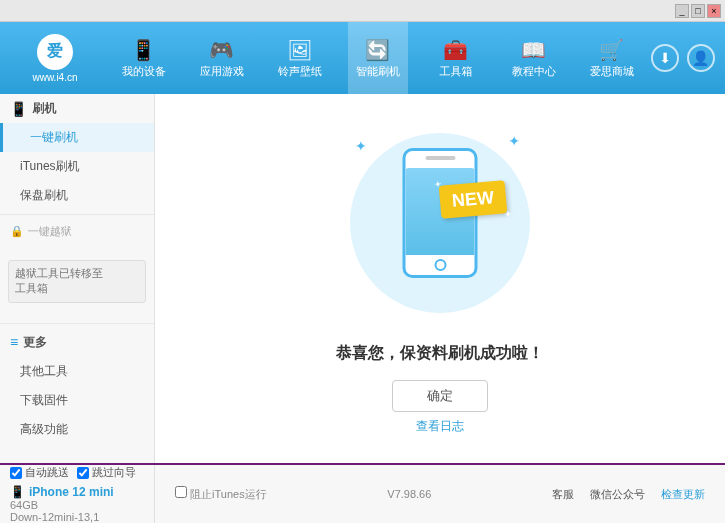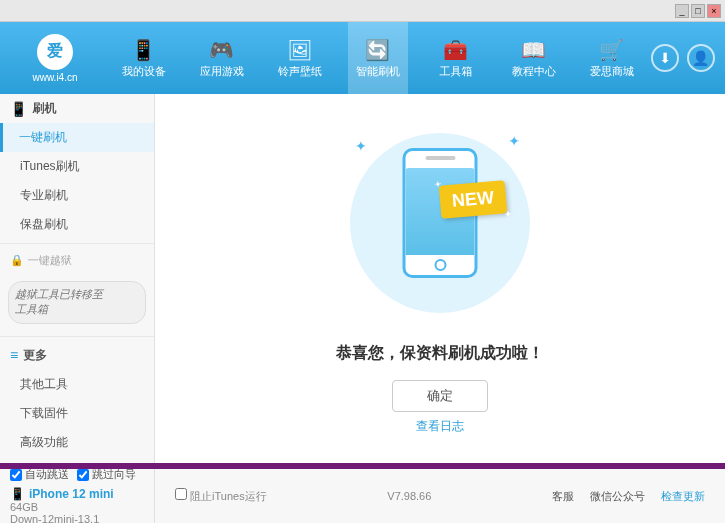--- a/index.html
+++ b/index.html
@@ -153,47 +153,46 @@
     }
     .sidebar-item {
       padding: 6px 10px 6px 20px;
       font-size: 12px;
       color: #555;
       cursor: pointer;
     }
     .sidebar-item.active {
       color: #2a9ed8;
       border-left: 3px solid #2a9ed8;
-      padding-left: 16px;
+      padding-left: 27px;
       background: #e8f4fb;
     }
     .sidebar-divider {
       height: 1px;
       background: #e8e8e8;
       margin: 4px 0;
     }
     .sidebar-gray-section {
       padding: 5px 10px;
       font-size: 11px;
       color: #aaa;
       display: flex;
       align-items: center;
       gap: 4px;
     }
     .lock-icon { color: #bbb; font-size: 11px; }
     .info-box {
-      margin: 8px 8px;
+      margin: 16px 8px;
       background: #f0f0f0;
       border: 1px solid #ddd;
-      border-radius: 14px;
+      border-radius: 3px;
       padding: 5px 6px;
       font-size: 11px;
       color: #777;
       line-height: 1.4;
-      font-style: italic;
     }
 
     
     .main-content {
       flex: 1;
       display: flex;
       flex-direction: column;
       align-items: center;
       justify-content: center;
       background: #fff;
@@ -304,21 +303,21 @@
     .secondary-link {
       font-size: 12px;
       color: #2a9ed8;
       cursor: pointer;
       text-decoration: none;
     }
 
     
     .bottom-bar {
       height: 60px;
-      border-top: 6px solid #701a75;
+      border-top: 2px solid #701a75;
       background: #f7f7f7;
       display: flex;
       align-items: center;
     }
     .bottom-left {
       width: 155px;
       padding: 5px 10px;
       border-right: 1px solid #e0e0e0;
       height: 100%;
       display: flex;
@@ -451,21 +450,20 @@
 
     <div class="sidebar">
 
 
       <div class="sidebar-section-header">
         <span class="s-icon">📱</span>
         <span>刷机</span>
       </div>
       <div class="sidebar-item active">一键刷机</div>
       <div class="sidebar-item">iTunes刷机</div>
-      <div class="sidebar-item">专业刷机</div>
       <div class="sidebar-item">保盘刷机</div>
 
       <div class="sidebar-divider"></div>
 
       <div class="sidebar-gray-section">
         <span class="lock-icon">🔒</span>
         <span>一键越狱</span>
       </div>
       <div class="info-box">
         <span>越狱工具已转移至<br>工具箱</span>

